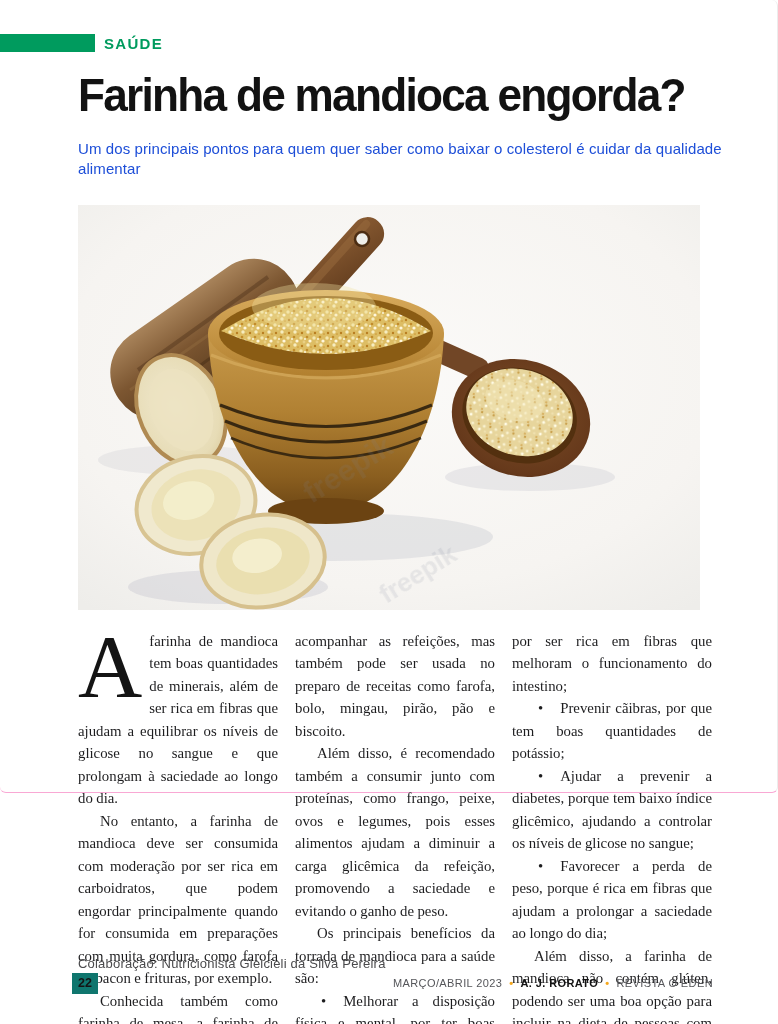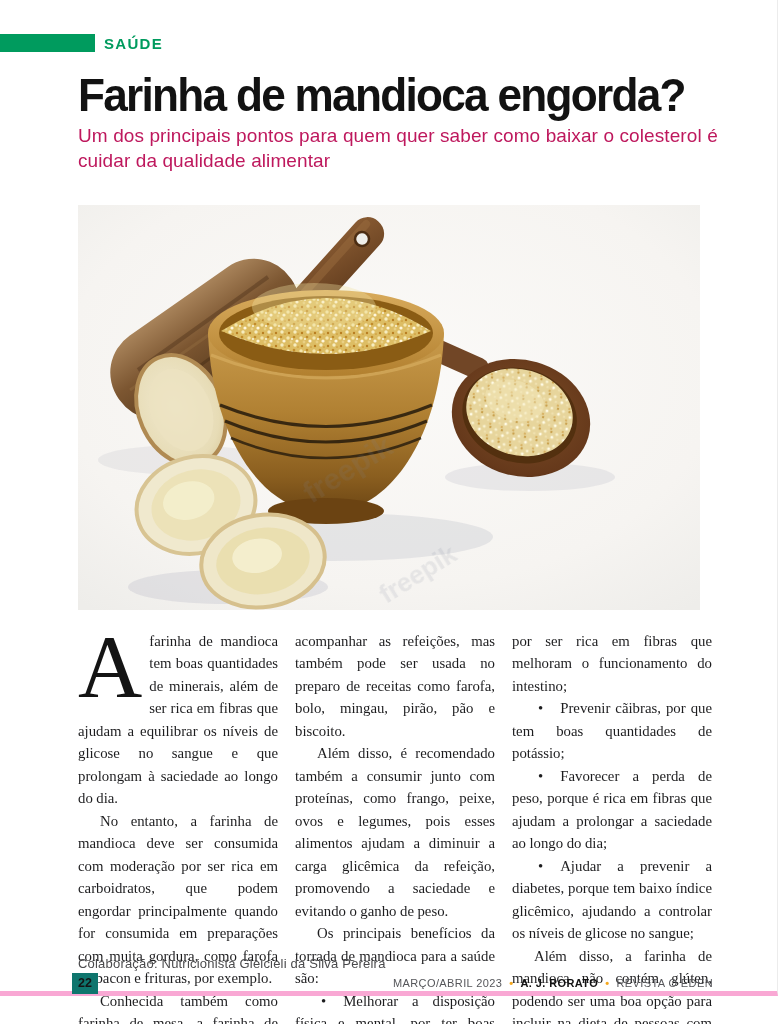--- a/index.html
+++ b/index.html
@@ -1,34 +1,34 @@
 <!DOCTYPE html>
 <html lang="pt"><head>
 <meta charset="utf-8">
 <style>
   * { margin:0; padding:0; box-sizing:border-box; }
   html,body { width:778px; height:1024px; background:#ffffff; overflow:hidden; }
   .page {
-    position:relative; width:778px; height:996px; background:#ffffff;
+    position:relative; width:778px; height:793px; background:#ffffff;
     font-family:"Liberation Sans", sans-serif;
-    border-right:1px solid #ececec; border-bottom:5px solid #f9a8d4;
+    border-right:1px solid #ececec; border-bottom:1px solid #f9a8d4;border-radius:6px;
   }
 
   
   .kicker-row { position:absolute; top:34px; left:0; height:19px; }
   .kicker-bar { position:absolute; left:0; top:0; width:95px; height:18px; background:#009B5E; }
   .kicker-label { position:absolute; left:104px; top:1px; color:#009B5E; font-weight:bold;
     font-size:15px; letter-spacing:1.3px; }
 
   
   .headline { position:absolute; left:78px; top:68px; color:#121212;
     font-size:46px; font-weight:800; letter-spacing:-1.8px; white-space:nowrap;
     transform:scaleX(.96); transform-origin:left top; }
-  .subtitle { position:absolute; left:78px; top:123px; width:652px;
-    font-size:19px; line-height:1.33; color:#be185d; letter-spacing:.1px; }
+  .subtitle { position:absolute; left:78px; top:139px; width:652px;
+    font-size:15px; line-height:1.33; color:#1d4ed8; letter-spacing:.1px; }
 
   
   .photo-wrap { position:absolute; left:78px; top:205px; width:622px; height:405px; }
   .photo-wrap svg { display:block; }
 
   
   .article { position:absolute; left:78px; top:630px; width:635px; display:flex; gap:17px; }
   .col { width:200px; font-family:"Liberation Serif", serif; font-size:14.8px;
     line-height:1.52; color:#1d1d1f; text-align:justify; hyphens:auto;
     -webkit-hyphens:auto; word-spacing:-0.2px; }
@@ -198,22 +198,22 @@
       <p>acompanhar as refeições, mas também pode ser usada no preparo de receitas como farofa, bolo, mingau, pirão, pão e biscoito.</p>
       <p class="indent">Além disso, é recomendado também a consumir junto com proteínas, como frango, peixe, ovos e legumes, pois esses alimentos ajudam a diminuir a carga glicêmica da refeição, promovendo a saciedade e evitando o ganho de peso.</p>
       <p class="indent">Os principais benefícios da torrada de mandioca para a saúde são:</p>
       <p class="bullet"><span class="dot">•</span><span>Melhorar a disposição física e mental, por ter boas quantidades de carboidratos;</span></p>
 
     </div>
 
     <div class="col">
       <p>por ser rica em fibras que melhoram o funcionamento do intestino;</p>
       <p class="bullet"><span class="dot">•</span><span>Prevenir cãibras, por que tem boas quantidades de potássio;</span></p>
+      <p class="bullet"><span class="dot">•</span><span>Ajudar a prevenir a diabetes, porque tem baixo índice glicêmico, ajudando a controlar os níveis de glicose no sangue;</span></p>
       <p class="bullet"><span class="dot">•</span><span>Favorecer a perda de peso, porque é rica em fibras que ajudam a prolongar a saciedade ao longo do dia;</span></p>
-      <p class="bullet"><span class="dot">•</span><span>Ajudar a prevenir a diabetes, porque tem baixo índice glicêmico, ajudando a controlar os níveis de glicose no sangue;</span></p>
       <p class="indent">Além disso, a farinha de mandioca não contém glúten, podendo ser uma boa opção para incluir na dieta de pessoas com intolerância ou sensibilidade ao glúten.</p>
     </div>
   </div>
 
   <div class="credit">Colaboração: Nutricionista Gleicieli da Silva Pereira</div>
 
   <div class="footer">
     <div class="pagenum">22</div>
     <div class="meta">
       <span>MARÇO/ABRIL 2023</span>

